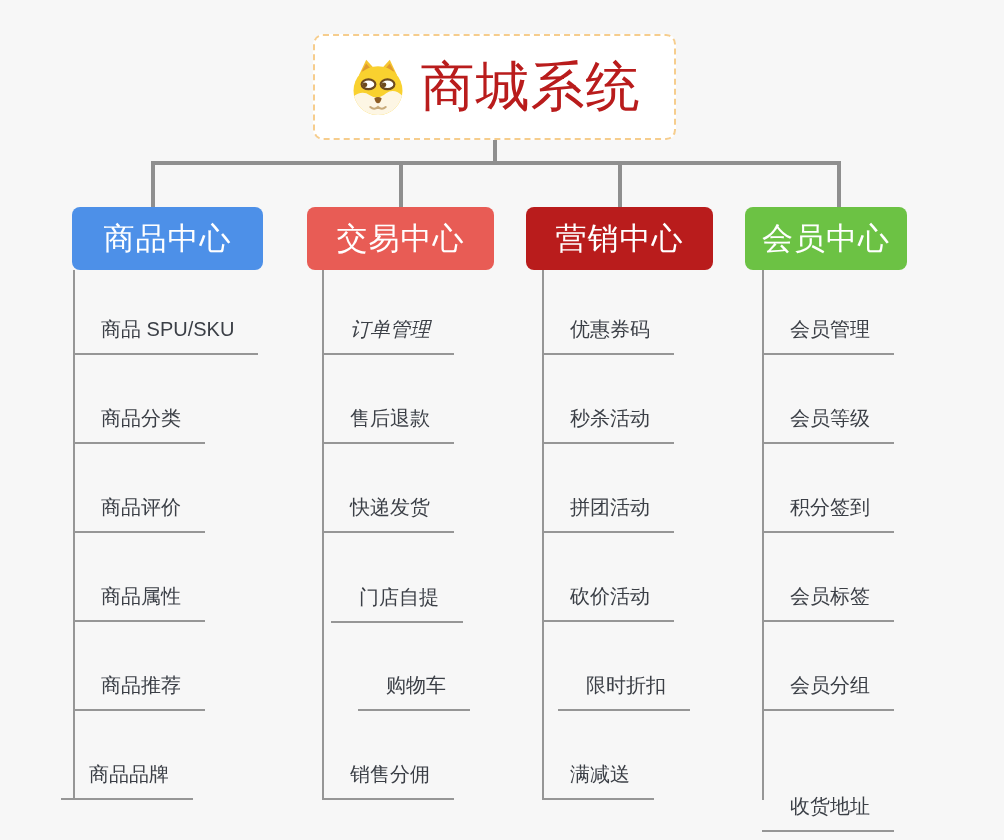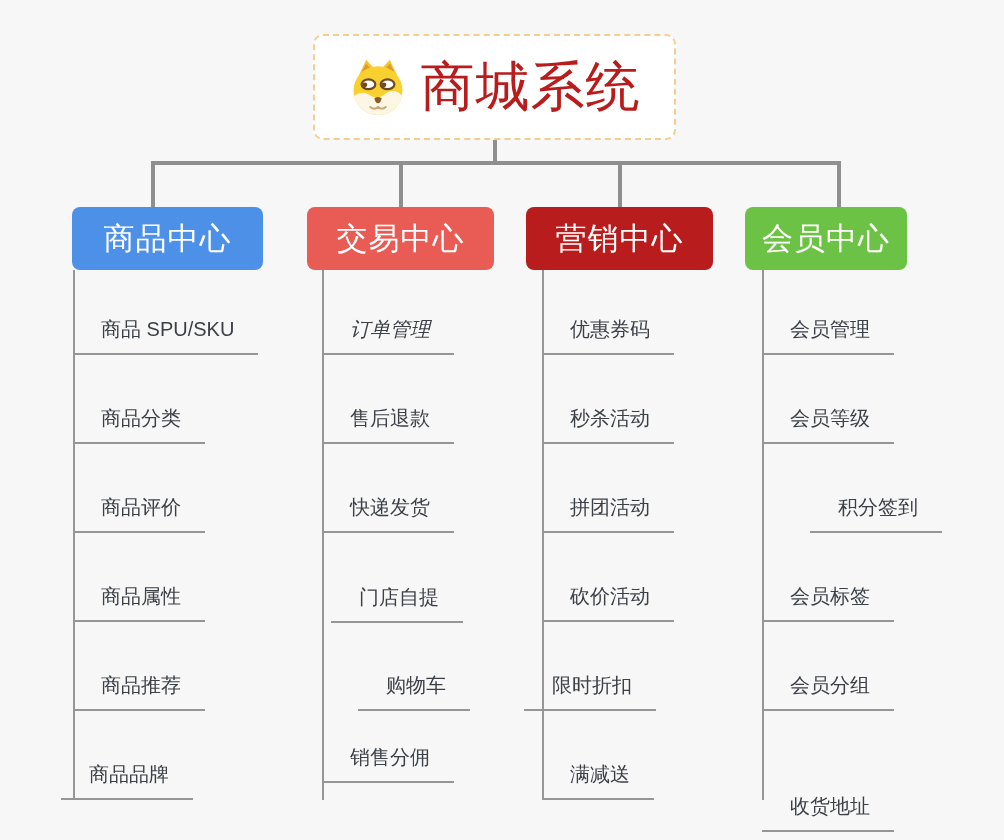--- a/index.html
+++ b/index.html
@@ -112,34 +112,34 @@
       <div class="leaf" style="left: 73px; top: 668px;">商品推荐</div>
       <div class="leaf" style="left: 61px; top: 757px;">商品品牌</div>
       <div class="branch-box" style="left: 307px; top: 207px; width: 187px; background: rgb(232, 92, 85);">
         <span>交易中心</span>
       </div>
       <div class="leaf" style="left: 322px; top: 312px; font-style: italic;">订单管理</div>
       <div class="leaf" style="left: 322px; top: 401px; font-family: Liberation Serif, serif;">售后退款</div>
       <div class="leaf" style="left: 322px; top: 490px;">快递发货</div>
       <div class="leaf" style="left: 322px; top: 580px; margin-left: 9px;">门店自提</div>
       <div class="leaf" style="left: 322px; top: 668px; margin-left: 36px;">购物车</div>
-      <div class="leaf" style="left: 322px; top: 740px; text-align: center;">销售分佣</div>
+      <div class="leaf" style="left: 322px; top: 757px; text-align: center;">销售分佣</div>
       <div class="branch-box" style="left: 526px; top: 207px; width: 187px; background: #b91c1c;">
         <span>营销中心</span>
       </div>
       <div class="leaf" style="left: 542px; top: 312px;">优惠券码</div>
       <div class="leaf" style="left: 542px; top: 401px;">秒杀活动</div>
       <div class="leaf" style="left: 542px; top: 490px;">拼团活动</div>
       <div class="leaf" style="left: 542px; top: 579px;">砍价活动</div>
-      <div class="leaf" style="left: 524px; top: 668px;">限时折扣</div>
+      <div class="leaf" style="left: 558px; top: 668px;">限时折扣</div>
       <div class="leaf" style="left: 542px; top: 757px;">满减送</div>
       <div class="branch-box" style="left: 745px; top: 207px; width: 162px; background: rgb(108, 194, 68);">
         <span>会员中心</span>
       </div>
       <div class="leaf" style="left: 762px; top: 312px;">会员管理</div>
       <div class="leaf" style="left: 762px; top: 401px;">会员等级</div>
-      <div class="leaf" style="left: 762px; top: 490px; margin-left: 48px;">积分签到</div>
+      <div class="leaf" style="left: 762px; top: 490px;">积分签到</div>
       <div class="leaf" style="left: 762px; top: 579px;">会员标签</div>
       <div class="leaf" style="left: 762px; top: 668px;">会员分组</div>
       <div class="leaf" style="left: 762px; top: 757px; margin-top: 32px;">收货地址</div>
     </div>
 
 </div>
 
 </body></html>

